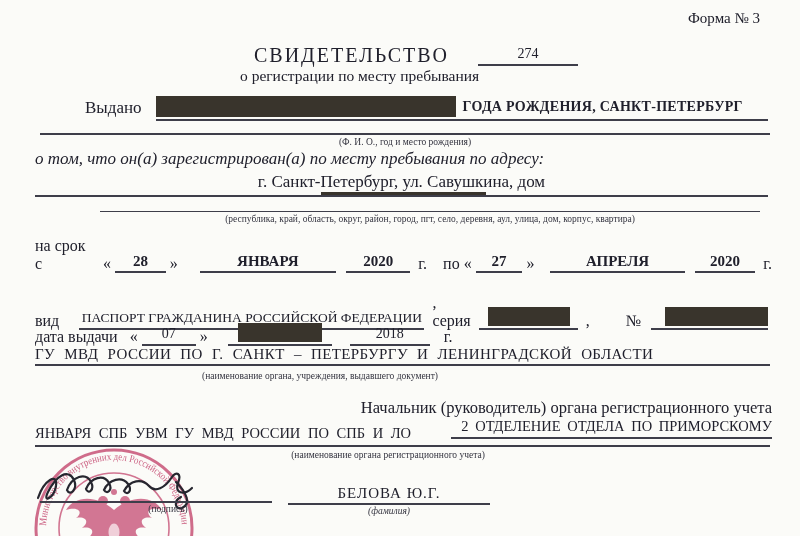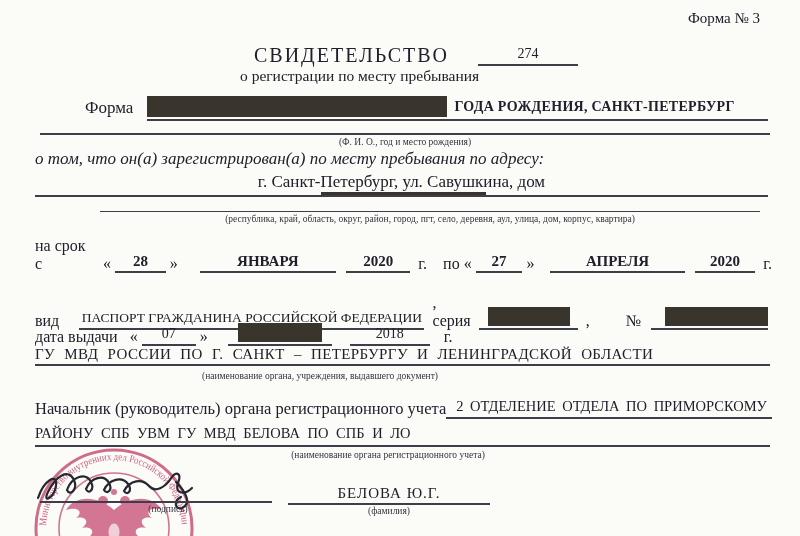--- a/index.html
+++ b/index.html
@@ -60,47 +60,47 @@
   .issue-row{top:323px;left:35px;font-size:16px;}
   .cell-thin{border-bottom:2px solid var(--line);text-align:center;font-size:14px;padding-bottom:2px;}
   .i-day{width:54px;}
   .i-month{width:104px;margin-left:16px;}
   .r-month{width:84px;height:19px;}
   .i-year{width:80px;margin-left:18px;}
 
   .authority-line{top:346px;left:35px;width:735px;border-bottom:2px solid var(--line);font-size:15px;letter-spacing:.4px;word-spacing:5px;padding-bottom:1px;white-space:nowrap;}
   .auth-caption{top:371px;left:40px;width:560px;}
 
-  .head-row{top:398px;left:35px;right:28px;font-size:16.5px;}
+  .head-row{top:398px;left:35px;right:28px;font-size:16.5px;flex-direction:column;}
   .head-label{white-space:nowrap;}
   .head-cell{flex:1;border-bottom:2px solid var(--line);font-size:14.5px;word-spacing:3px;padding:0 0 2px 10px;white-space:nowrap;}
   .head-line2{top:425px;left:35px;width:735px;border-bottom:2px solid var(--line);font-size:14.5px;word-spacing:4px;padding-bottom:3px;white-space:nowrap;}
   .reg-caption{top:450px;left:36px;width:704px;}
 
   .sig-rule{top:501px;left:40px;width:232px;border-top:2px solid var(--line);z-index:3;}
   .sig-caption{top:504px;left:128px;width:80px;z-index:3;}
   .surname{top:485px;left:288px;width:202px;text-align:center;font-size:15px;letter-spacing:1px;}
   .surname-rule{top:503px;left:288px;width:202px;border-top:2px solid var(--line);}
-  .surname-caption{top:506px;left:288px;width:202px;}
+  .surname-caption{top:506px;left:288px;width:202px;font-style:italic;}
 
   .stamp{left:30px;top:444px;z-index:0;}
   .signature{left:34px;top:462px;z-index:2;}
 </style>
 </head>
 <body>
 
 <div class="page">
 
   <div class="form-no z1">Форма № 3</div>
   <div class="title z1">СВИДЕТЕЛЬСТВО</div>
   <div class="cert-no z1">274</div>
   <div class="subtitle z1">о регистрации по месту пребывания</div>
 
   <div class="row issued-row z1">
-    <span class="issued-label">Форма</span>
+    <span class="issued-label">Выдано</span>
     <span class="issued-fill">
       <span class="redact r-name"></span>
       <span class="issued-tail">ГОДА РОЖДЕНИЯ, САНКТ-ПЕТЕРБУРГ</span>
     </span>
   </div>
   <div class="rule fio-rule z1"></div>
   <div class="caption fio-caption z1">(Ф. И. О., год и место рождения)</div>
 
   <div class="statement z1">о том, что он(а) зарегистрирован(а) по месту пребывания по адресу:</div>
 
@@ -155,21 +155,21 @@
     <span class="ml14">г.</span>
   </div>
 
   <div class="authority-line z1">ГУ МВД РОССИИ ПО Г. САНКТ – ПЕТЕРБУРГУ И ЛЕНИНГРАДСКОЙ ОБЛАСТИ</div>
   <div class="caption auth-caption z1">(наименование органа, учреждения, выдавшего документ)</div>
 
   <div class="row head-row z1">
     <span class="head-label">Начальник (руководитель) органа регистрационного учета</span>
     <span class="head-cell">2 ОТДЕЛЕНИЕ ОТДЕЛА ПО ПРИМОРСКОМУ</span>
   </div>
-  <div class="head-line2 z1">РАЙОНУ СПБ УВМ ГУ МВД БЕЛОВА ПО СПБ И ЛО</div>
+  <div class="head-line2 z1">ЯНВАРЯ СПБ УВМ ГУ МВД РОССИИ ПО СПБ И ЛО</div>
   <div class="caption reg-caption z1">(наименование органа регистрационного учета)</div>
 
   <svg class="stamp" width="168" height="168" viewBox="0 0 168 168">
     <defs>
       <path id="rimTop" d="M 16 84 A 68 68 0 1 1 152 84"></path>
       <path id="rimBottom" d="M 26 116 A 66 66 0 0 0 142 116"></path>
     </defs>
     <circle cx="84" cy="84" r="78" fill="none" stroke="#c75277" stroke-width="3" opacity="0.85"></circle>
     <circle cx="84" cy="84" r="55" fill="none" stroke="#c75277" stroke-width="1.6" opacity="0.8"></circle>
     <text font-size="10.5" fill="#c75277" opacity="0.9" font-family="Liberation Serif, serif">

